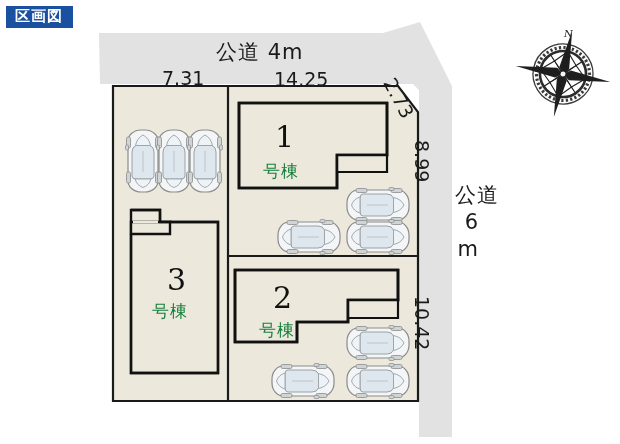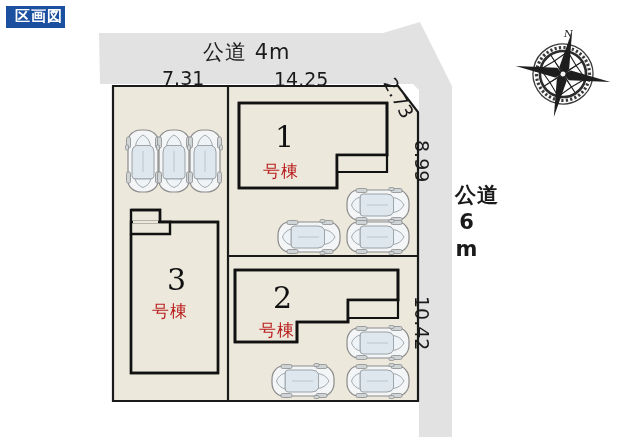--- a/index.html
+++ b/index.html
@@ -13,50 +13,50 @@
   }
   #stage { position:absolute; left:0; top:0; width:620px; height:444px; }
   #svgroot { position:absolute; left:0; top:0; }
 
   
   .badge {
     position:absolute; left:6px; top:6px;
     background:#1b4fa0; color:#ffffff;
     font-size:15px; font-weight:700;
     letter-spacing:1px;
-    padding:3px 2px 4px 9px;
+    padding:3px 10px 4px 9px;
     line-height:1;
     font-family:"DejaVu Sans", sans-serif;
   }
   .badge span { display:inline-block; }
 
   
   .lbl {
     position:absolute;
     font-family:"DejaVu Sans", sans-serif;
     color:#1a1a1a;
     white-space:nowrap;
     line-height:1;
   }
   .dim       { font-size:19px; letter-spacing:0px; }
   .roadname  { font-size:21px; letter-spacing:1px; }
-  .roadname6 { font-size:21px; letter-spacing:1px; text-align:center;font-weight:bold; }
+  .roadname6 { font-size:21px; letter-spacing:1px; text-align:right; }
   .rot-v     { transform:rotate(90deg); transform-origin:left top; }
   .rot-d     { transform:rotate(62deg); transform-origin:left top; }
 
   .lotnum {
     position:absolute;
     font-family:"DejaVu Serif", serif;
     font-size:30px; font-weight:400; color:#111;
     line-height:1;
   }
   .lotsuf {
     position:absolute;
     font-family:"DejaVu Serif", serif;
-    font-size:17px; color:#b91c1c;
+    font-size:17px; color:#15803d;
     letter-spacing:1px; line-height:1;
   }
   .compass-n {
     position:absolute;
     font-family:"DejaVu Serif", serif;
     font-size:10px; font-style:italic; color:#222;
   }
 </style>
 </head>
 <body>
@@ -199,21 +199,21 @@
         <line x1="16" y1="-16" x2="-16" y2="16"></line>
       </g>
       <circle r="3" fill="#f4f4f4" stroke="#1e1e1e" stroke-width="1"></circle>
     </g>
   </svg>
 
   <div class="badge">
     <span>区画図</span>
   </div>
 
-  <div class="lbl roadname" style="left:203px; top:42px;">公道 4m</div>
+  <div class="lbl roadname" style="left:216px; top:42px;">公道 4m</div>
 
   <div class="lbl dim" style="left:144px; top:69px;margin-left:18px;">7.31</div>
   <div class="lbl dim" style="left:274px; top:70px;">14.25</div>
 
   <div class="lbl dim rot-d" style="left:397px; top:75px;">2.73</div>
 
   <div class="lbl dim rot-v" style="left:431px; top:140px;">8.99</div>
   <div class="lbl dim rot-v" style="left:431px; top:296px;">10.42</div>
 
   <div class="lbl roadname6" style="left:455px; top:185px; width:24px;">公道</div>

